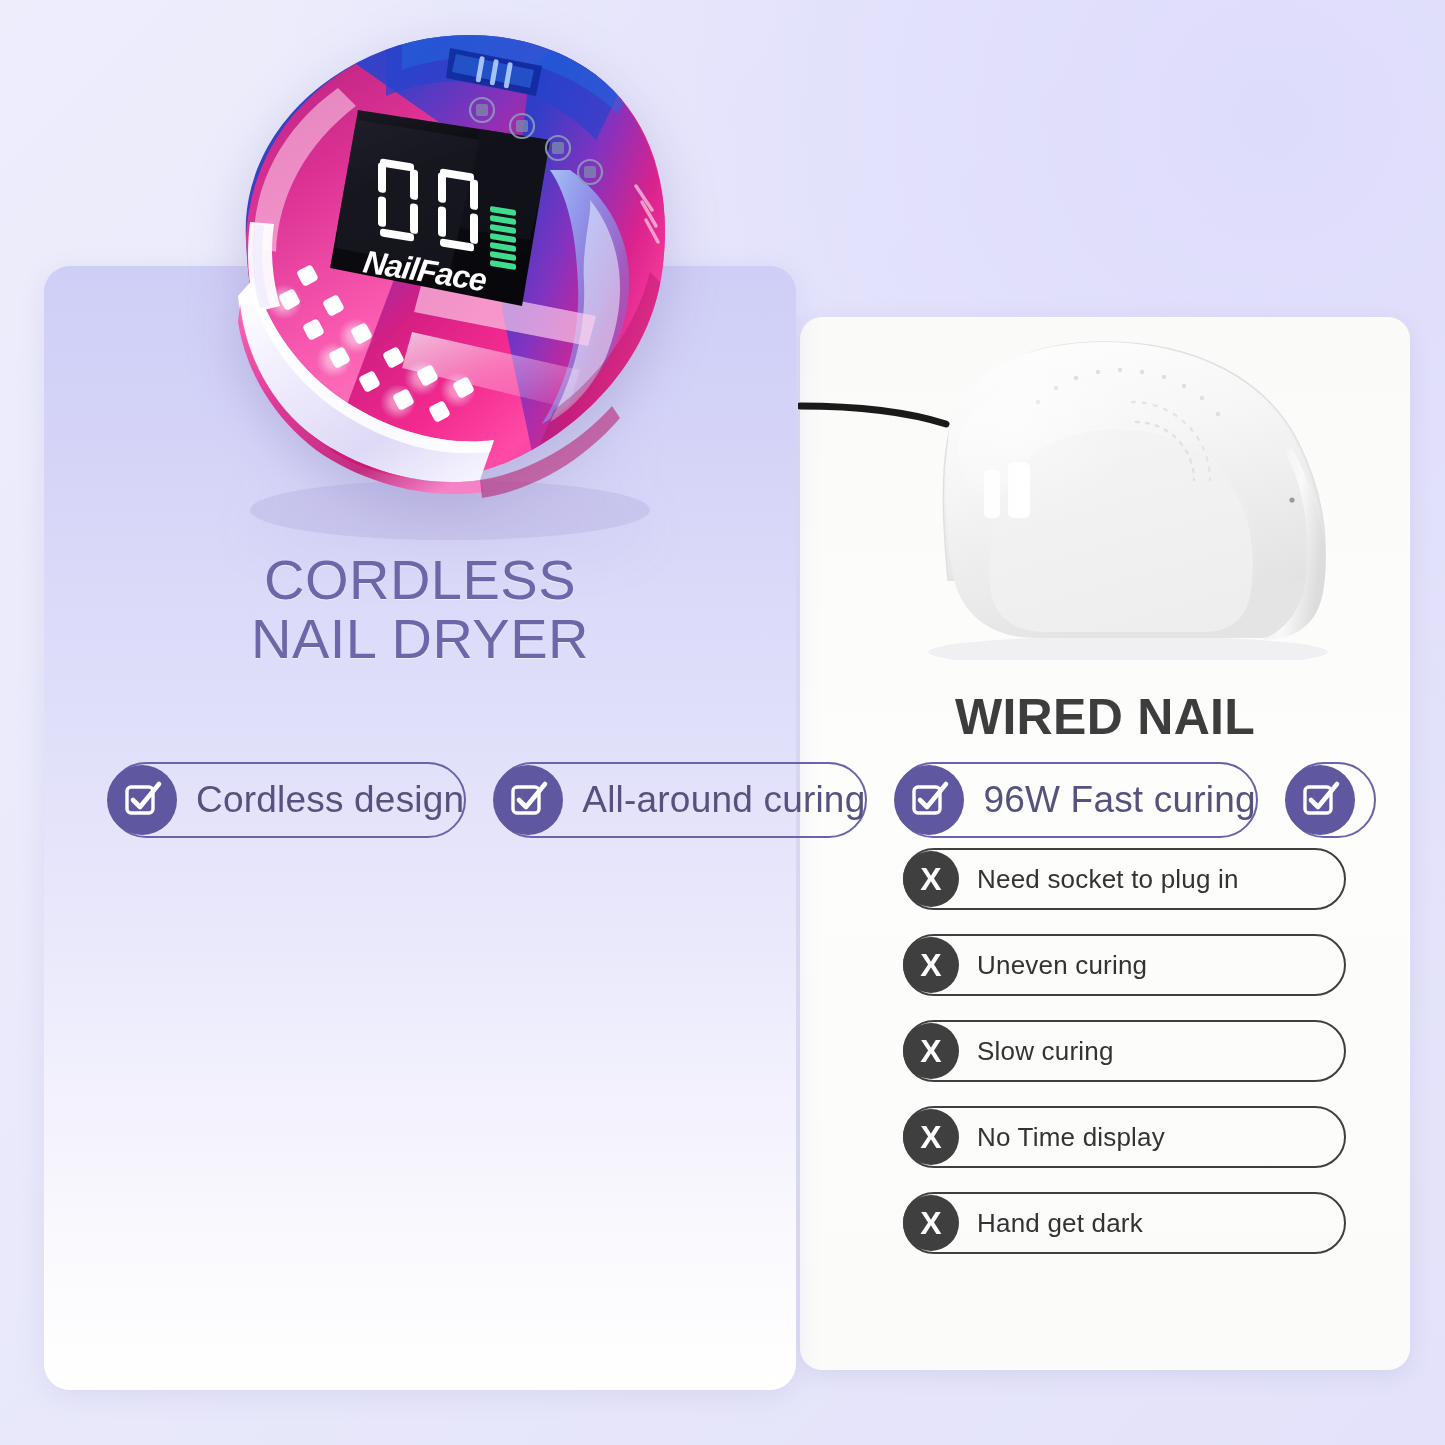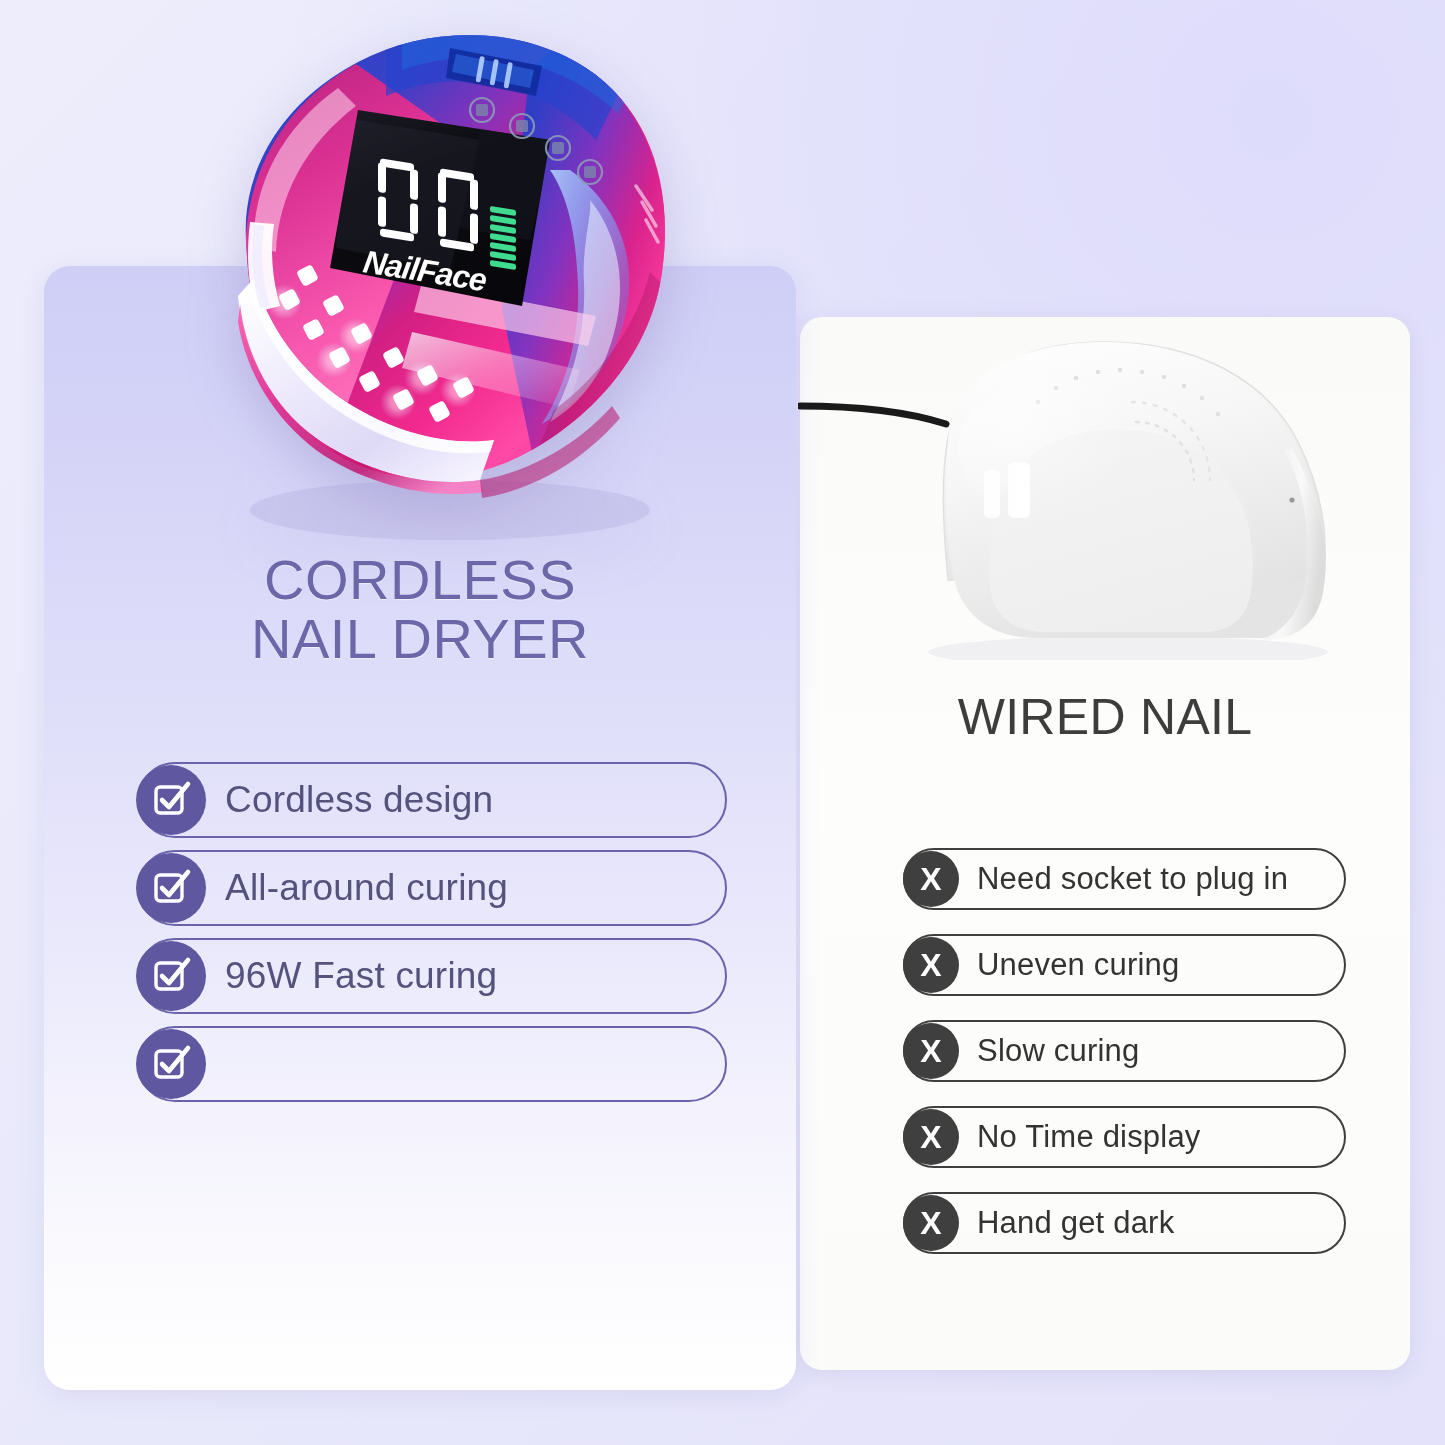--- a/index.html
+++ b/index.html
@@ -44,31 +44,31 @@
     text-align:center;
     font-size:56px; font-weight:400; line-height:1.06;
     letter-spacing:.5px;
     color:#6c67a8;
     z-index:6;
     text-shadow:0 1px 1px rgba(255,255,255,.55);
   }
   #wired-title {
     position:absolute; left:800px; top:690px; width:610px;
     text-align:center;
-    font-size:50px; font-weight:400; line-height:1.08;
+    font-size:50px; font-weight:700; line-height:1.08;
     letter-spacing:.3px;
     color:#3d3d3d;
     z-index:6;
   }
   .ttl-line { display:block; }
 
   
   #cordless-list {
-    position:absolute; left:137px; top:762px; width:590px;
-    display:flex; flex-direction:column; gap:12px;
+    position:absolute; left:108px; top:762px; width:590px;
+    display:flex; flex-direction:row; gap:28px;
     z-index:6;
   }
   #wired-list {
     position:absolute; left:903px; top:848px; width:443px;
     display:flex; flex-direction:column; gap:24px;
     z-index:6;
   }
 
   .pill {
     position:relative;
@@ -105,21 +105,21 @@
     line-height:1;
   }
   .badge-check svg { width:40px; height:40px; display:block; overflow:visible; }
 
   .pill-label {
     font-size:37px; font-weight:400;
     color:#55537d; letter-spacing:.2px;
     white-space:nowrap;
   }
   .pill-bad .pill-label {
-    font-size:31px; color:#333333;
+    font-size:26px; color:#333333;
   }
 
   
   #cordless-device {
     position:absolute; left:150px; top:10px;
     width:580px; height:545px;
     z-index:5;
     filter:drop-shadow(0 18px 26px rgba(120,110,175,.30));
   }
   #cordless-device svg { width:100%; height:100%; display:block; }

